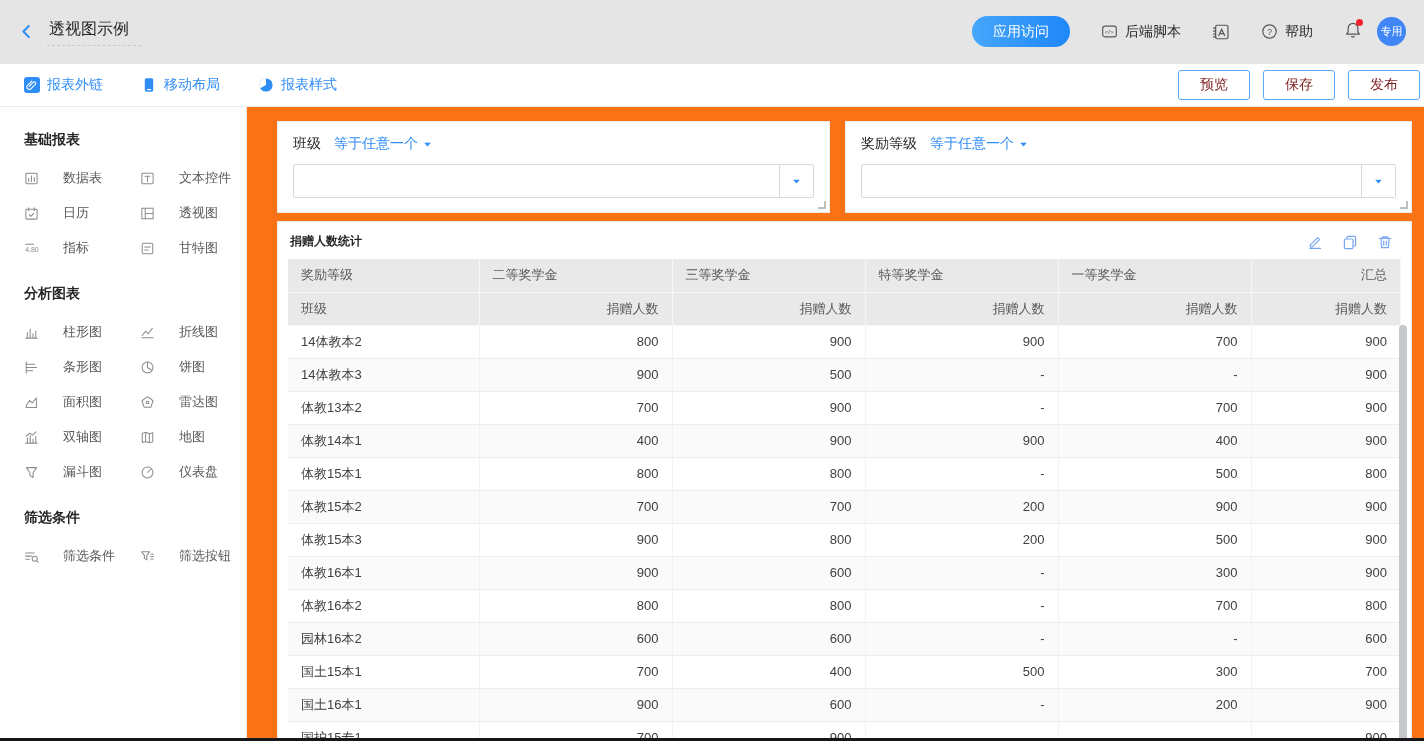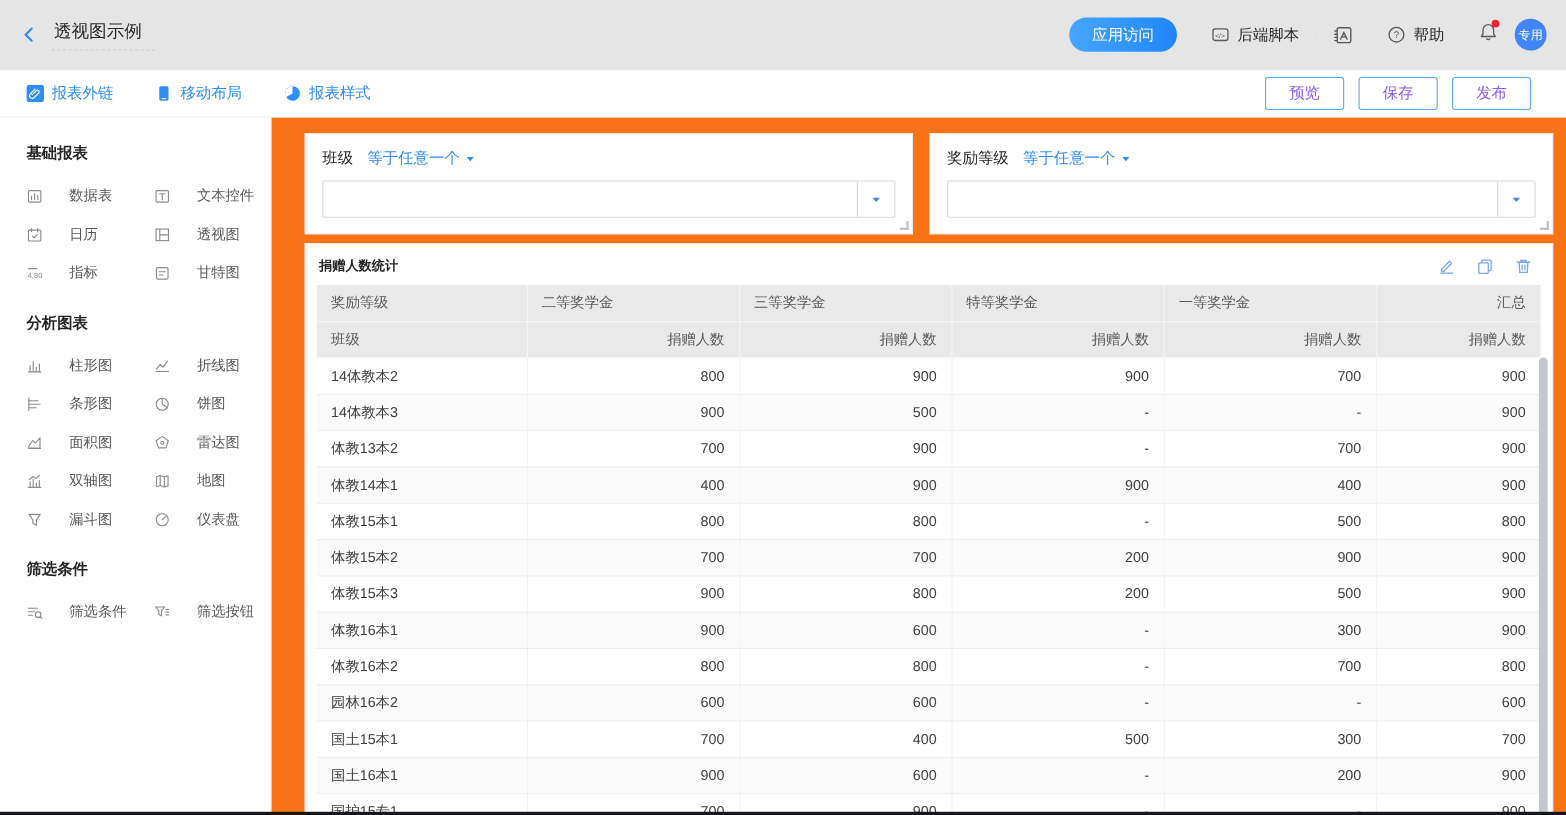--- a/index.html
+++ b/index.html
@@ -18,25 +18,25 @@
   .topbar-right { margin-left:auto; display:flex; align-items:center; gap:15px; }
   .pill-btn { background:linear-gradient(90deg,#47a6fb,#1e87f8); color:#fff; border:none; border-radius:16px; height:31px; padding:0 21px; font-size:14px; cursor:pointer; }
   .vdivider { width:1px; height:16px; background:#e3e3e3; }
   .hitem { display:flex; align-items:center; gap:7px; font-size:14px; color:#262626; cursor:pointer;text-align:center; }
   .hitem .icon { color:#595959; }
   .bell-wrap { position:relative; color:#595959; cursor:pointer; }
   .bell-dot { position:absolute; top:-2px; right:-1px; width:7px; height:7px; border-radius:50%; background:#f5222d; }
   .avatar { width:29px; height:29px; border-radius:50%; background:#4086f6; color:#fff; font-size:11px; display:flex; align-items:center; justify-content:center; cursor:pointer; }
 
   
-  .toolbar { height:43px; border-bottom:1px solid #ebebeb; display:flex; align-items:center; padding:0 32px 0 24px; background:#fff; }
+  .toolbar { height:43px; border-bottom:1px solid #ebebeb; display:flex; align-items:center; padding:0 4px 0 24px; background:#fff; }
   .tlinks { display:flex; gap:38px; }
   .tlink { color:#2f8df6; font-size:14px; display:flex; align-items:center; gap:7px; cursor:pointer; }
   .toolbar-right { margin-left:auto; display:flex; gap:13px; }
-  .obtn { width:72px; height:30px; background:#fff; border:1px solid #5ba8f4; color:#8b5cf6; border-radius:3px; font-size:14px; cursor:pointer; }
+  .obtn { width:72px; height:30px; background:#fff; border:1px solid #5ba8f4; color:#7f1d1d; border-radius:3px; font-size:14px; cursor:pointer; }
 
   
   .page-body { display:flex; height:649px; }
   .sidebar { width:247px; min-width:247px; background:#fff; border-right:1px solid #e9e9e9; padding:24px 10px 0 24px; }
   .section-title { font-size:14px; font-weight:bold; color:#262626; margin:0 0 20px; }
   .section-items { display:grid; grid-template-columns:116px 1fr; row-gap:17px; margin-bottom:28px; }
   .sitem { display:flex; align-items:center; gap:24px; color:#595959; font-size:13px; cursor:pointer; }
   .sitem .icon { color:#8c8c8c; }
 
   .canvas { flex:1; background:#f97316; padding:14px 12px 0 30px; display:flex; flex-direction:column; overflow:hidden;justify-content:flex-end; }

